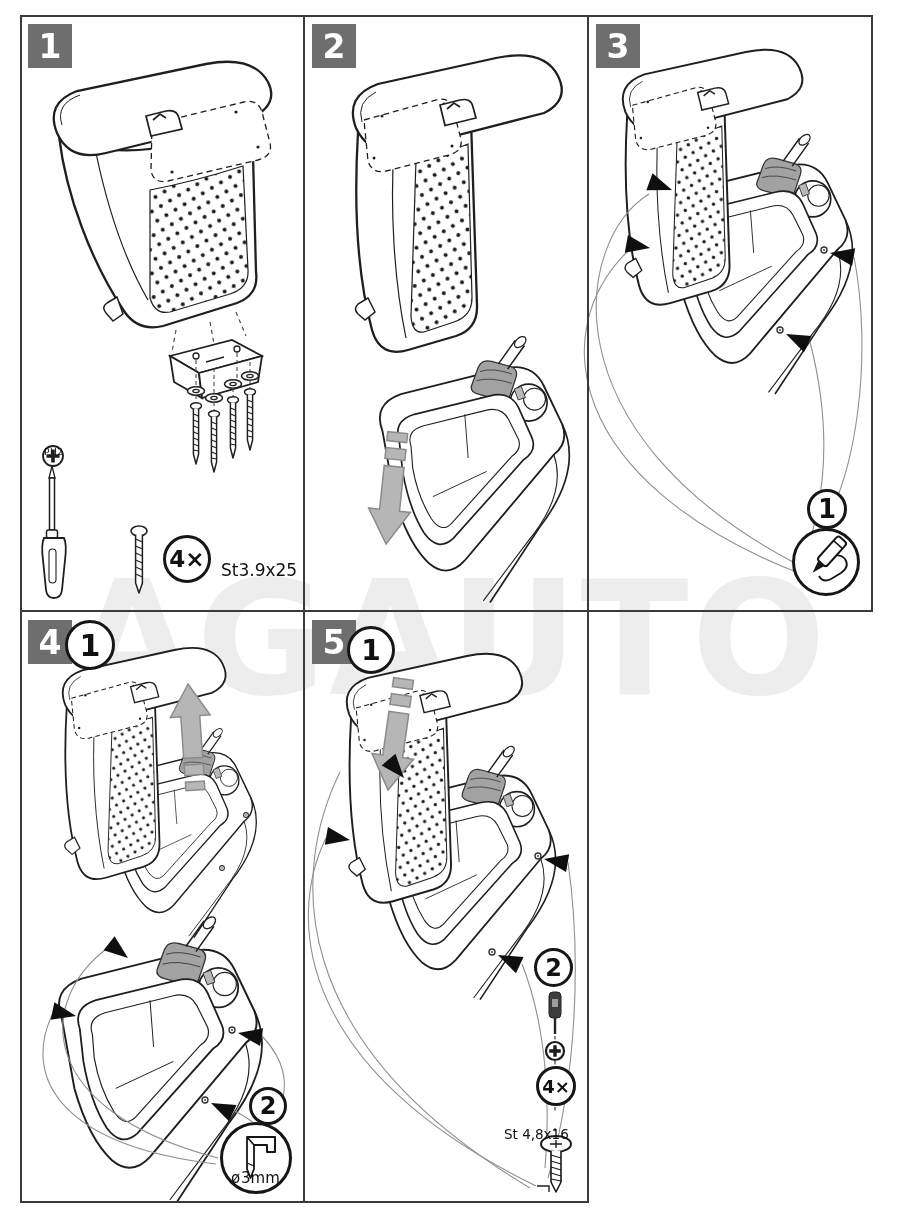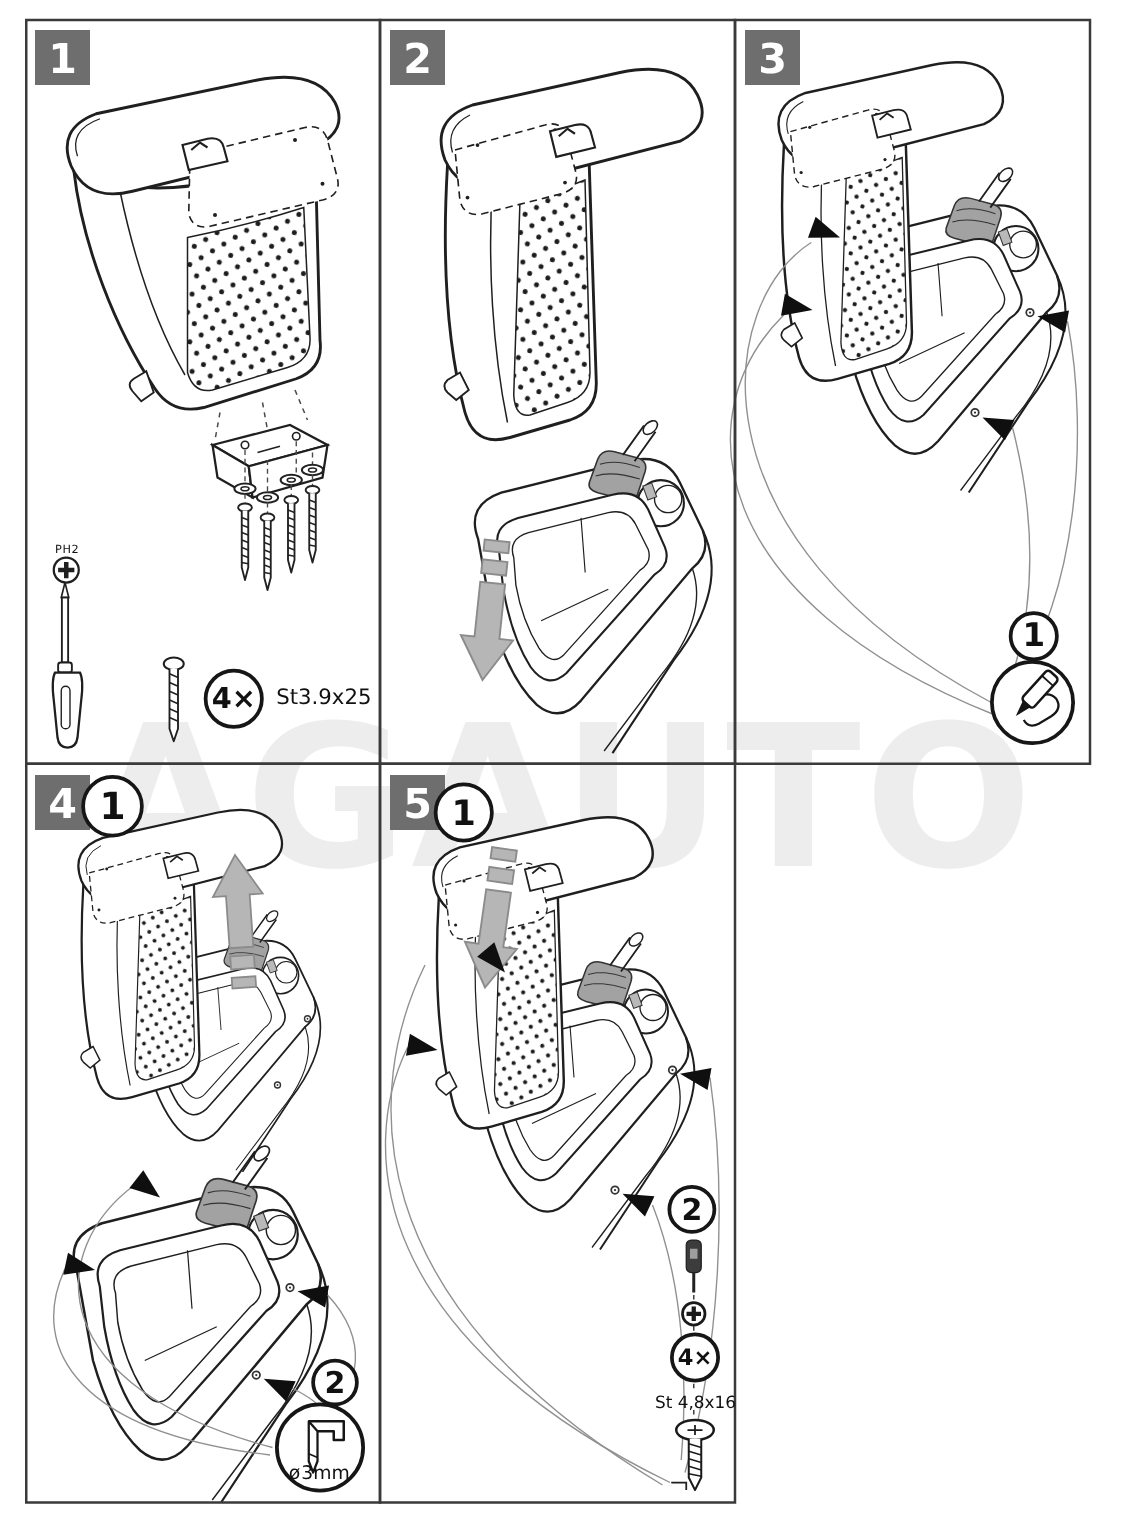--- a/index.html
+++ b/index.html
@@ -11,21 +11,21 @@
   .art{position:absolute;left:0;top:0;z-index:2;}
   .cell{position:absolute;border:2px solid #3a3a3a;box-sizing:border-box;z-index:3;background:transparent;}
   .badge{position:absolute;width:44px;height:44px;background:#6e6e6e;color:#fff;
         display:flex;align-items:center;justify-content:center;
         font-size:33px;font-weight:700;z-index:4;}
   .ncircle{position:absolute;background:#fff;border:3px solid #161616;border-radius:50%;
         box-sizing:border-box;display:flex;align-items:center;justify-content:center;
         font-weight:700;color:#111;z-index:4;}
   .icircle{position:absolute;background:#fff;border:3px solid #161616;border-radius:50%;
         box-sizing:border-box;z-index:4;}
-  .lbl{position:absolute;z-index:4;color:#111;white-space:nowrap;}
+  .lbl{position:absolute;z-index:4;color:#111;white-space:nowrap;margin-top:12px;}
   .drill-txt{position:absolute;font-size:15px;font-weight:400;color:#111;z-index:5;}
 </style>
 </head>
 <body>
 
 <div class="page">
 
   <div class="watermark">AGAUTO</div>
 
   <svg class="art" width="900" height="1223" viewBox="0 0 900 1223">
@@ -270,15 +270,15 @@
   </div>
 
   <div class="ncircle" style="left:347px;top:626px;width:48px;height:48px;font-size:28px;">1</div>
   <div class="ncircle" style="left:534px;top:948px;width:39px;height:39px;font-size:24px;">2</div>
   <div class="ncircle" style="left:536px;top:1066px;width:40px;height:40px;font-size:18px;">4×</div>
 
   <div class="ncircle" style="left:163px;top:535px;width:48px;height:48px;font-size:23px;">4×</div>
 
   <div class="lbl" style="left:44px;top:435px;font-size:9px;letter-spacing:0.5px;">PH2</div>
   <div class="lbl" style="left:221px;top:548px;font-size:17px;text-align:center;">St3.9x25</div>
-  <div class="lbl" style="left:524px;top:1114px;font-size:13.5px;">St 4,8x16</div>
+  <div class="lbl" style="left:504px;top:1114px;font-size:13.5px;">St 4,8x16</div>
 
 </div>
 
 </body></html>

